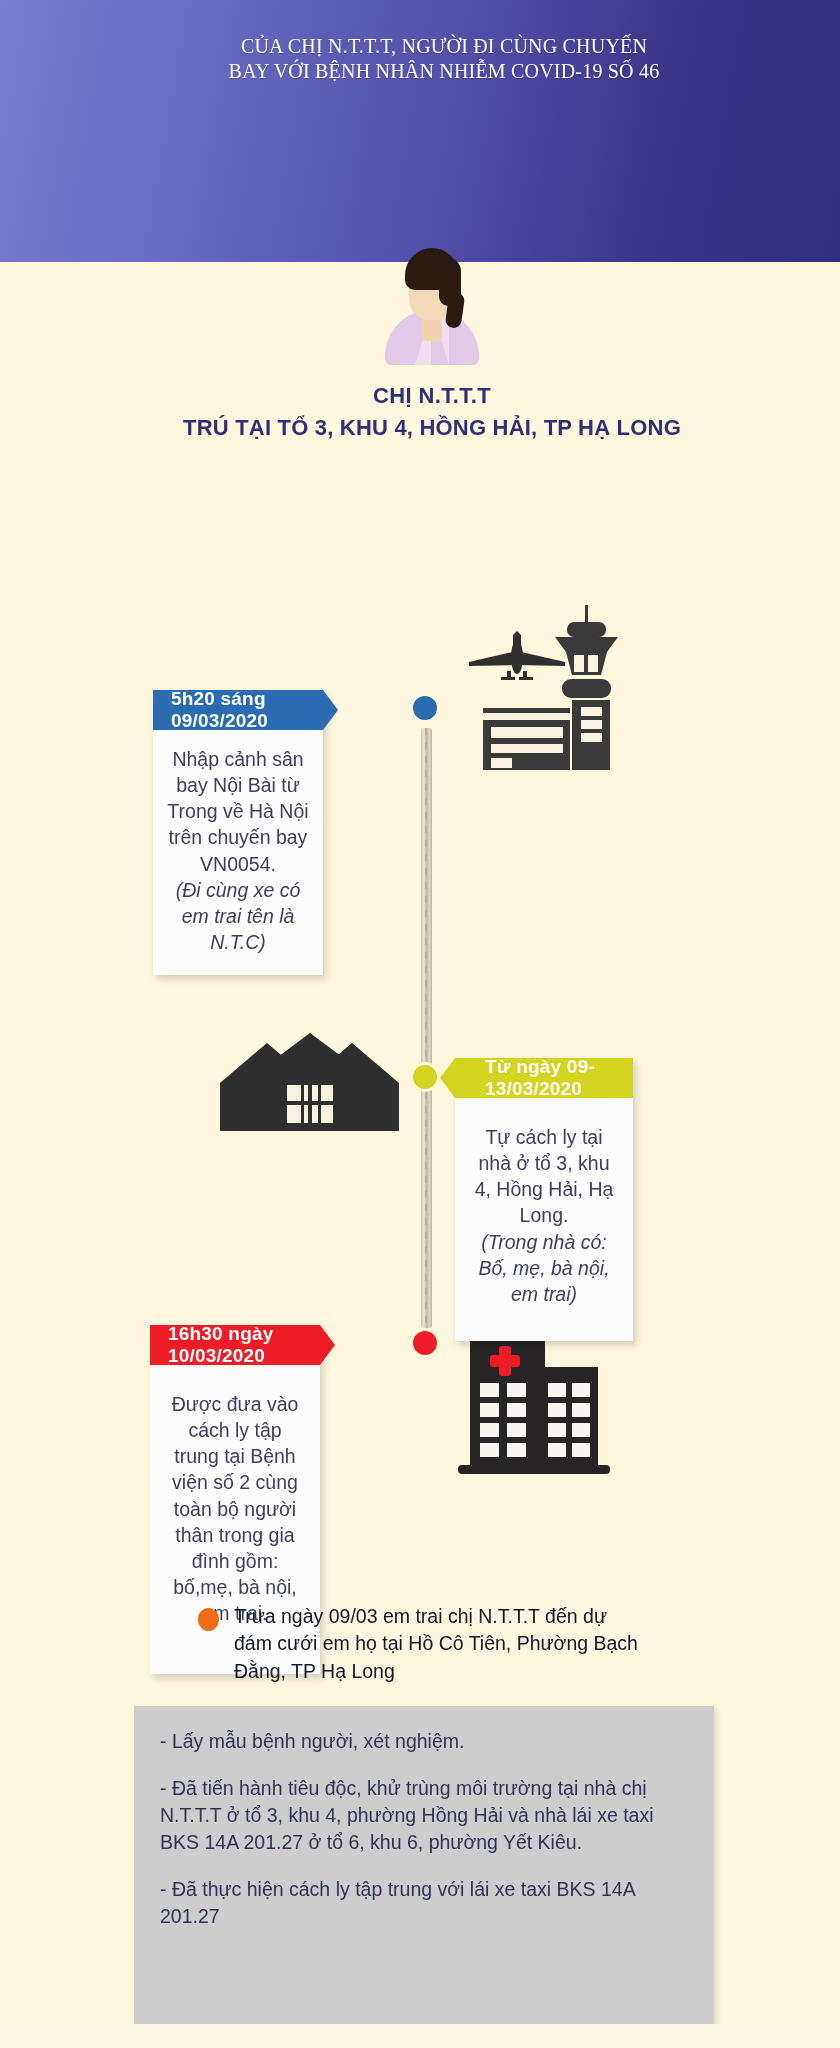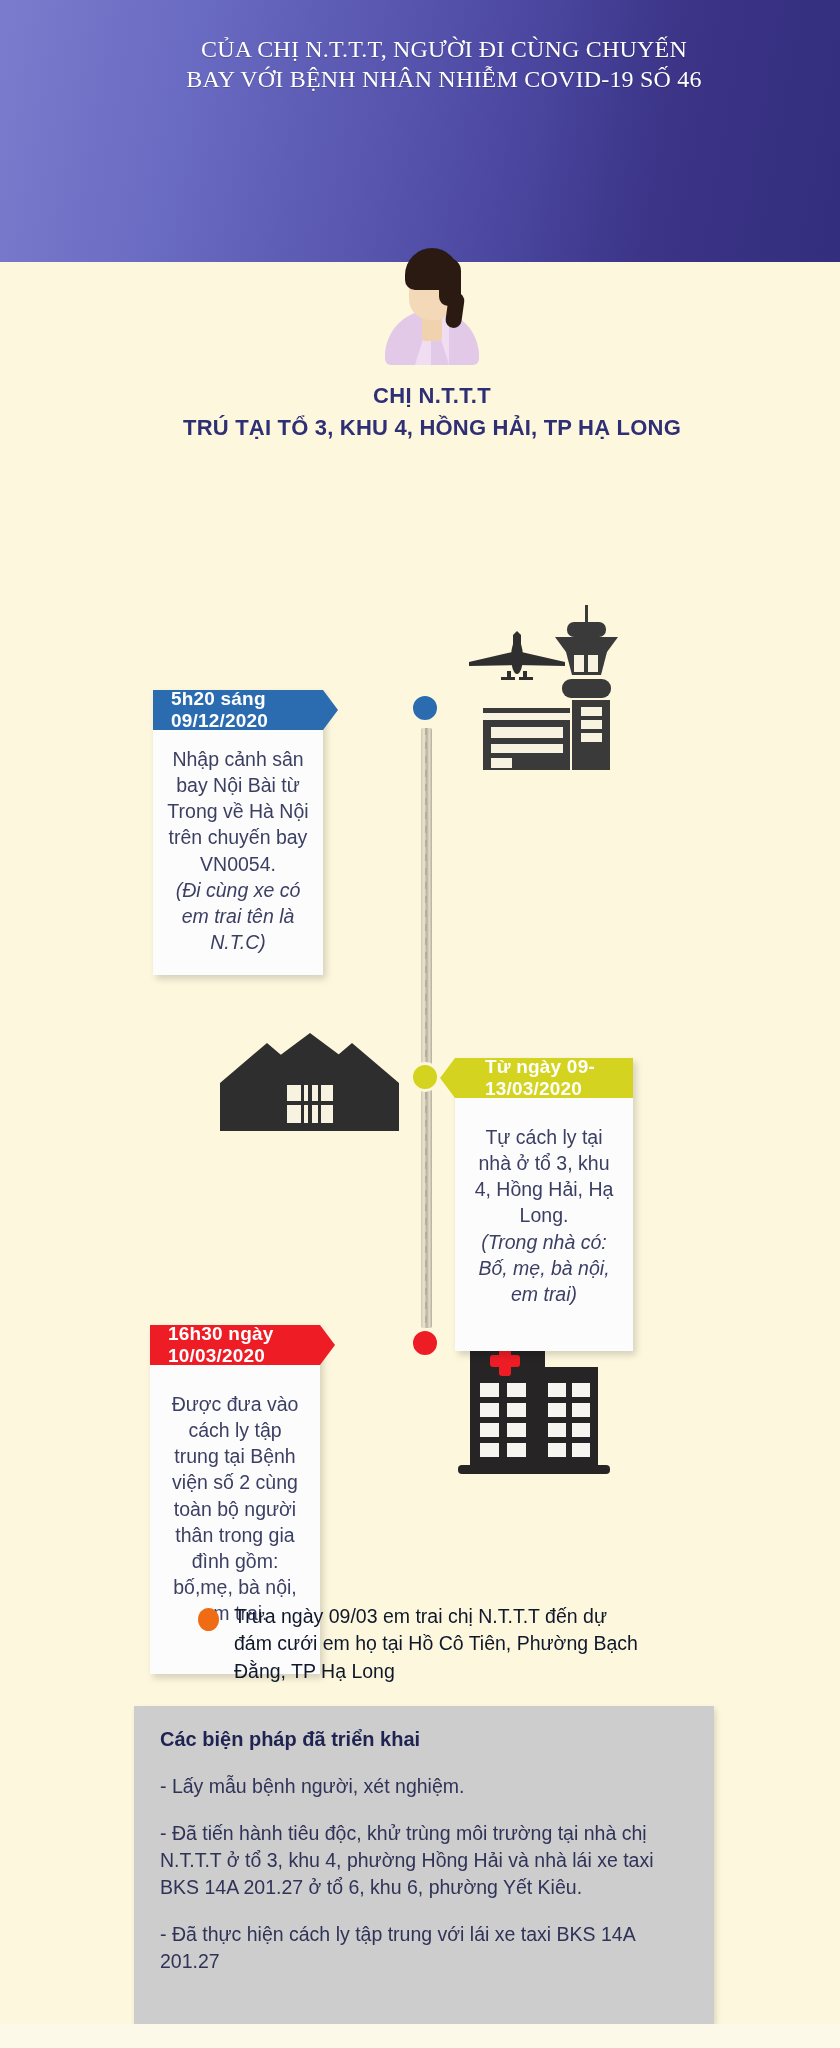--- a/index.html
+++ b/index.html
@@ -30,21 +30,21 @@
     font-family: "Liberation Sans", sans-serif;
     font-weight: 700;
     font-size: 27px;
     letter-spacing: 0.5px;
     line-height: 1.05;
     margin-bottom: 6px;
     text-shadow: 0 1px 1px rgba(0,0,0,.25);
   }
   .hdr-line2, .hdr-line3 {
     font-family: "Liberation Serif", serif;
-    font-size: 24px;
+    font-size: 20px;
     line-height: 1.26;
     letter-spacing: 0.2px;
     text-shadow: 0 1px 1px rgba(0,0,0,.22);
     margin-left: 48px;
   }
 
   
   .person-block {
     position: absolute;
     left: 0; right: 0;
@@ -376,36 +376,36 @@
         <rect x="120" y="100" width="18" height="14"></rect>
       <rect x="96" y="120" width="18" height="14"></rect>
         <rect x="120" y="120" width="18" height="14"></rect>
     </g>
   </svg>
 </div>
 
 <div class="node" id="node1"></div>
 <div class="card" id="card1">
   <div class="badge left-al" style="background:#2b6cb0">
-    <span>5h20 sáng 09/12/2020</span>
+    <span>5h20 sáng 09/03/2020</span>
     <span class="arrow-r" style="border-color:transparent transparent transparent #2b6cb0"></span>
   </div>
   <div class="card-body">
     <p>Nhập cảnh sân bay Nội Bài từ Trong về Hà Nội trên chuyến bay VN0054.</p>
     <p class="ital">(Đi cùng xe có em trai tên là N.T.C)</p>
   </div>
 </div>
 
 <div class="node" id="node2"></div>
 <div class="card" id="card2">
   <div class="badge right-al" style="background:#d4d420">
     <span>Từ ngày 09-13/03/2020</span>
     <span class="arrow-l" style="border-color:transparent #d4d420 transparent transparent"></span>
   </div>
-  <div class="card-body" style="padding-top:26px;padding-bottom:44px">
+  <div class="card-body" style="padding-top:26px;padding-bottom:34px">
     <p>Tự cách ly tại nhà ở tổ 3, khu 4, Hồng Hải, Hạ Long.</p>
     <p class="ital">(Trong nhà có: Bố, mẹ, bà nội, em trai)</p>
   </div>
 </div>
 
 <div class="node" id="node3"></div>
 <div class="card" id="card3">
   <div class="badge left-al" style="background:#ee1c25">
     <span>16h30 ngày 10/03/2020</span>
     <span class="arrow-r" style="border-color:transparent transparent transparent #ee1c25"></span>
@@ -414,19 +414,18 @@
     <p>Được đưa vào cách ly tập trung tại Bệnh viện số 2 cùng toàn bộ người thân trong gia đình gồm: bố,mẹ, bà nội, em trai.</p>
   </div>
 </div>
 
 <div class="note">
   <div class="note-dot"></div>
   <div class="note-text">Trưa ngày 09/03 em trai chị N.T.T.T đến dự đám cưới em họ tại Hồ Cô Tiên, Phường Bạch Đằng, TP Hạ Long</div>
 </div>
 
 <div class="measures">
-  <h3>Các biện pháp đã triển khai</h3>
   <p>- Lấy mẫu bệnh người, xét nghiệm.</p>
   <p>- Đã tiến hành tiêu độc, khử trùng môi trường tại nhà chị N.T.T.T ở tổ 3, khu 4, phường Hồng Hải và nhà lái xe taxi BKS 14A 201.27 ở tổ 6, khu 6, phường Yết Kiêu.</p>
   <p>- Đã thực hiện cách ly tập trung với lái xe taxi BKS 14A 201.27</p>
 </div>
 
 <div class="footer-strip"></div>
 
 </body></html>

